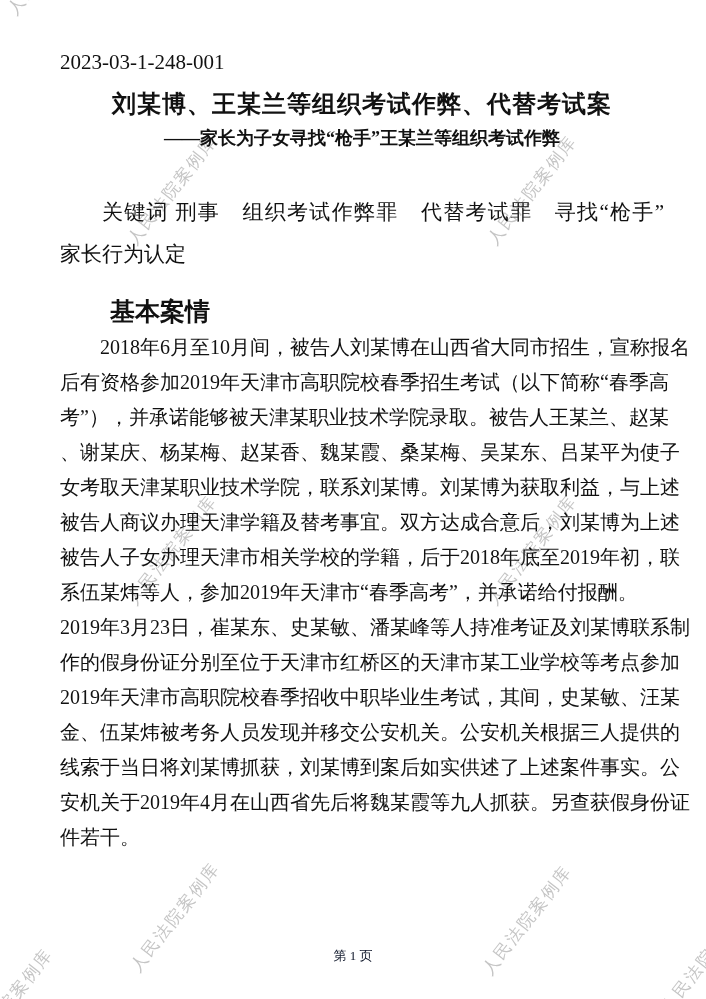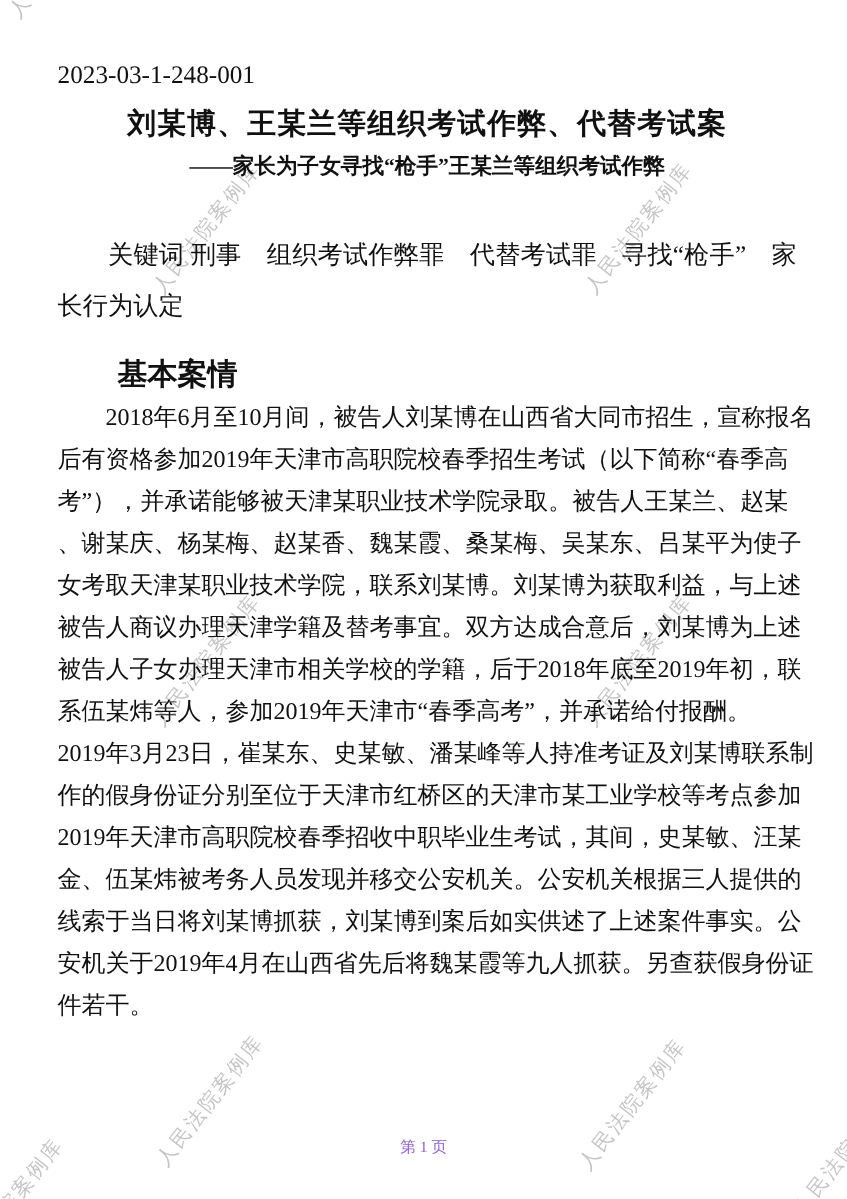--- a/index.html
+++ b/index.html
@@ -4,21 +4,21 @@
 <style>
   html,body{margin:0;padding:0;background:#ffffff;}
   .page{
     position:relative;
     width:706px;height:999px;
     background:#ffffff;
     overflow:hidden;
     color:#111111;
     font-family:"Liberation Serif","DejaVu Serif",serif;
   }
-  .content{position:relative;z-index:2;padding:0 42px 0 48px;}
+  .content{position:relative;z-index:2;padding:0 42px 0 60px;}
   .doc-number{
     margin-top:48px;
     font-size:21px;line-height:28px;
     font-family:"Liberation Serif","DejaVu Serif",serif;
   }
   .case-title{
     margin-top:12px;
     text-align:center;
     font-size:24px;line-height:32px;
     font-weight:bold;
@@ -51,21 +51,21 @@
   .body-line{
     font-size:20px;
     line-height:35px;
     white-space:nowrap;
   }
   .page-footer{
     position:absolute;
     left:0;right:0;bottom:34px;
     text-align:center;
     font-size:13px;
-    color:#8b5cf6;
+    color:#0f172a;
     z-index:2;
   }
   
   .watermarks{position:absolute;inset:0;z-index:1;pointer-events:none;}
   .wm{
     position:absolute;
     white-space:nowrap;
     color:#c5c5c5;
     font-size:17px;
     letter-spacing:2px;

